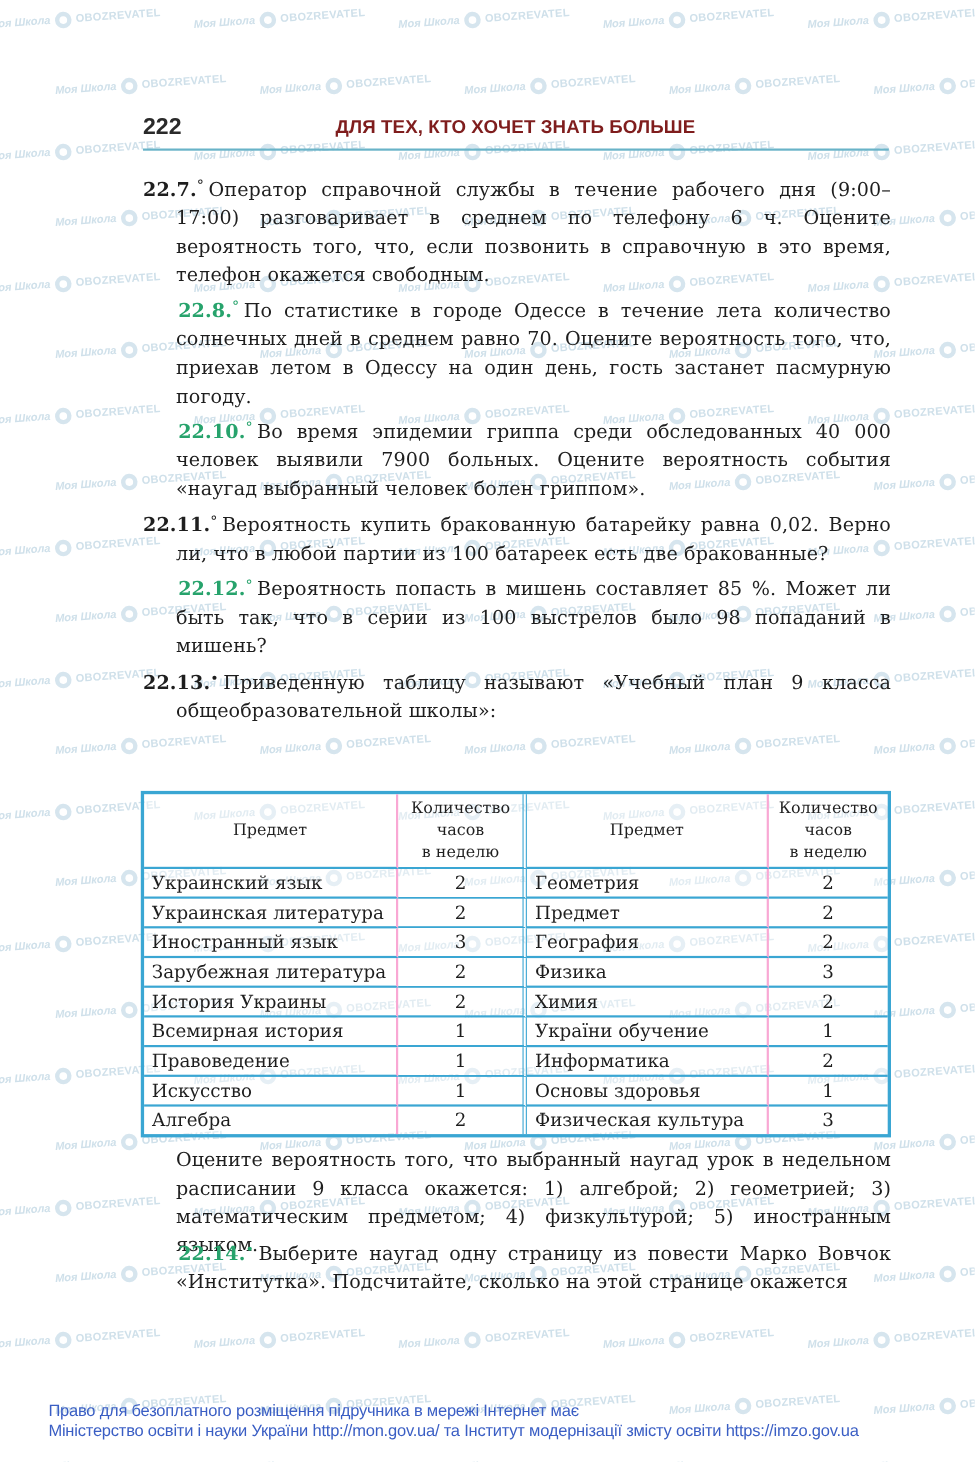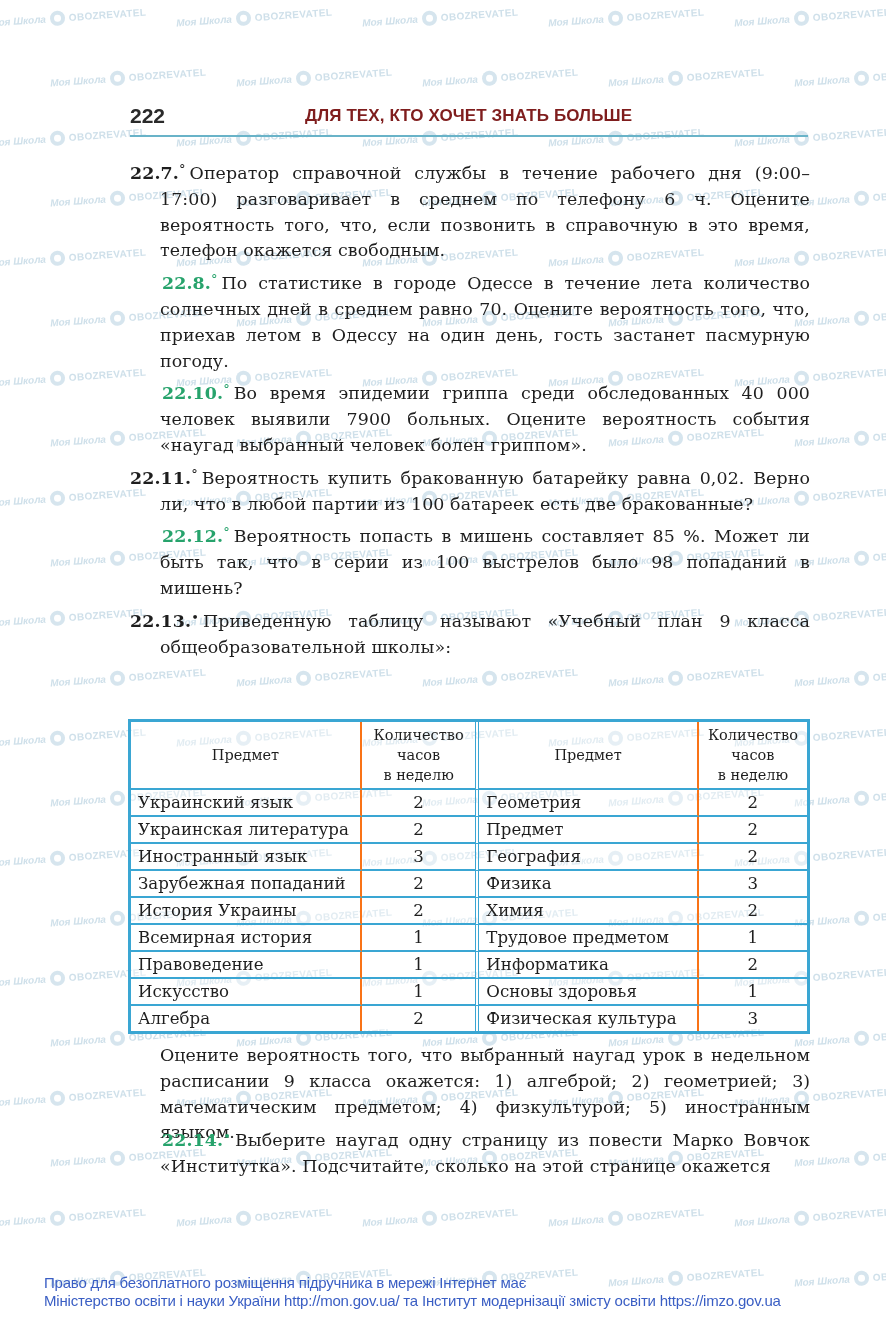--- a/index.html
+++ b/index.html
@@ -30,21 +30,21 @@
   .pnum { font-weight: bold; color: #1e1e1e; text-indent: 0; }
   .pnum.green { color: #27a36c; margin-left: 32px; }
   .deg { font-weight: normal; font-size: 13px; vertical-align: 5px; margin-right: 4px; }
   .green .deg { color: #27a36c; }
 
   .plan-table {
     position: absolute; left: 128px; top: 719px; width: 682px; border-collapse: separate; border-spacing: 0;
     border: 3px solid #3aa6d3; font-size: 16.6px; background: rgba(255,255,255,0.4);
   }
   .plan-table td, .plan-table th {
-    border-right: 2px solid #f97316; border-bottom: 2px solid #3aa6d3; padding: 0 7px; height: 25px; font-weight: normal;
+    border-right: 2px solid #f9a8d4; border-bottom: 2px solid #3aa6d3; padding: 0 7px; height: 25px; font-weight: normal;
   }
   .plan-table tr:last-child td { border-bottom: none; }
   .plan-table td:last-child, .plan-table th:last-child { border-right: none; }
   .plan-table th { height: 66px; font-size: 14.5px; line-height: 20px; text-align: center; }
   .plan-table .split { border-right: 4px double #3aa6d3; }
   .plan-table .hours { text-align: center; }
   .c1 { width: 206px; } .c2 { width: 95px; } .c3 { width: 195px; } .c4 { width: 90px; }
 
   .after { position: absolute; left: 160px; top: 1043px; width: 650px; font-size: 17.4px; line-height: 25.8px; text-align: justify; }
   .p2214 { position: absolute; left: 130px; top: 1124px; width: 680px; }
@@ -674,35 +674,35 @@
           <td>Предмет</td>
           <td class="hours">2</td>
         </tr>
         <tr>
           <td>Иностранный язык</td>
           <td class="hours split">3</td>
           <td>География</td>
           <td class="hours">2</td>
         </tr>
         <tr>
-          <td>Зарубежная попаданий</td>
+          <td>Зарубежная литература</td>
           <td class="hours split">2</td>
           <td>Физика</td>
           <td class="hours">3</td>
         </tr>
         <tr>
           <td>История Украины</td>
           <td class="hours split">2</td>
           <td>Химия</td>
           <td class="hours">2</td>
         </tr>
         <tr>
           <td>Всемирная история</td>
           <td class="hours split">1</td>
-          <td>Трудовое предметом</td>
+          <td>України обучение</td>
           <td class="hours">1</td>
         </tr>
         <tr>
           <td>Правоведение</td>
           <td class="hours split">1</td>
           <td>Информатика</td>
           <td class="hours">2</td>
         </tr>
         <tr>
           <td>Искусство</td>

